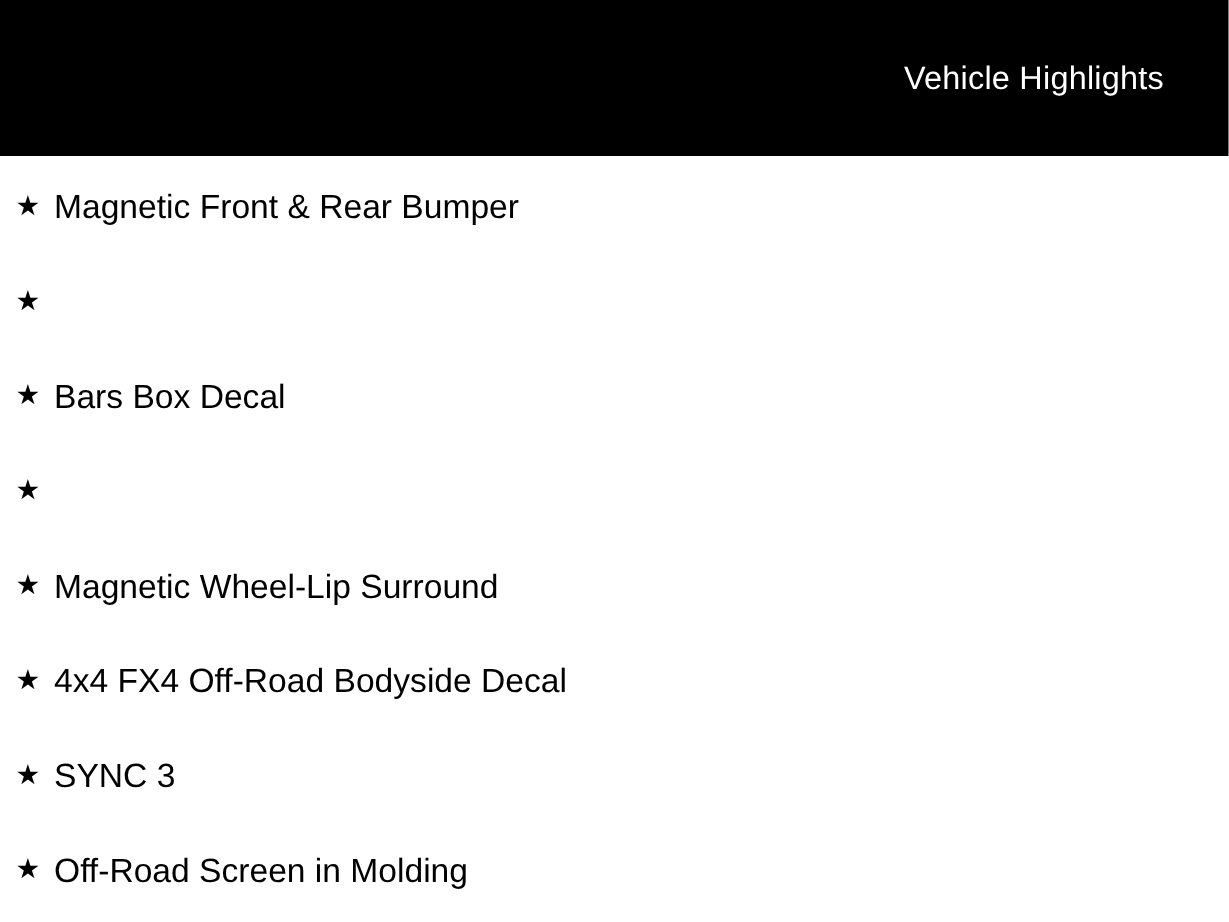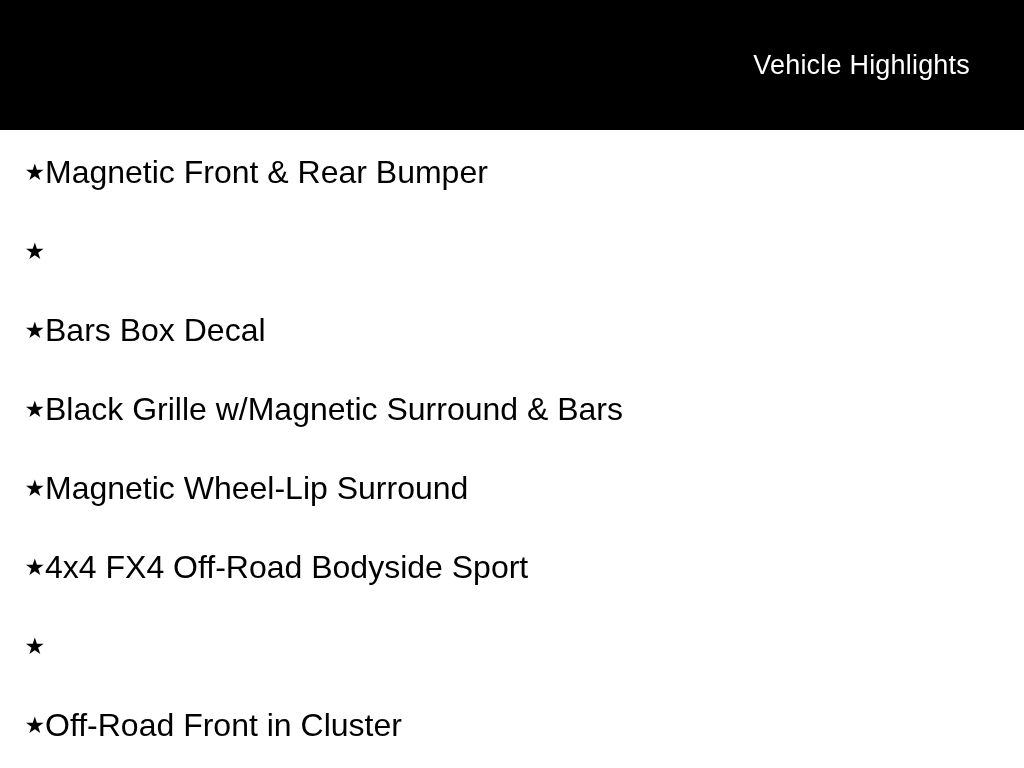--- a/index.html
+++ b/index.html
@@ -1,21 +1,21 @@
 <!DOCTYPE html>
 <html style="--header-bg: #000000; --header-text: #ffffff; --body-bg: #ffffff; --body-text: #000000;"><head>
 <meta charset="utf-8">
 <style>
   :root {
     --header-bg: #000000;
     --header-text: #ffffff;
     --body-bg: #ffffff;
     --body-text: #000000;
   }
-  * { margin: 0; padding: 0; box-sizing: border-box; text-align: right; }
+  * { margin: 0; padding: 0; box-sizing: border-box; }
   html, body {
     width: 1024px;
     height: 768px;
     font-family: "Liberation Sans", sans-serif;
     background: var(--body-bg);
     overflow: hidden;
   }
   .slide {
     position: relative;
     width: 1024px;
@@ -61,21 +61,21 @@
   }
   .star {
     width: 32px;
     flex: 0 0 32px;
     font-size: 23px;
     line-height: 1;
     color: var(--body-text);
     font-family: "DejaVu Sans", sans-serif;
   }
   .item-label {
-    font-size: 32px;
+    font-size: 28px;
     color: var(--body-text);
     white-space: nowrap;
   }
 </style>
 </head>
 <body>
 
 <div class="slide">
 
   <div class="header-bar">
@@ -93,36 +93,36 @@
       <span class="star">★</span>
     </div>
 
     <div class="highlight-row">
       <span class="star">★</span>
       <span class="item-label">Bars Box Decal</span>
     </div>
 
     <div class="highlight-row">
       <span class="star">★</span>
-      <span class="item-label">Black Grille w/Magnetic Surround &amp; Bars</span>
     </div>
 
     <div class="highlight-row">
       <span class="star">★</span>
       <span class="item-label">Magnetic Wheel-Lip Surround</span>
     </div>
 
     <div class="highlight-row">
       <span class="star">★</span>
-      <span class="item-label">4x4 FX4 Off-Road Bodyside Sport</span>
+      <span class="item-label">4x4 FX4 Off-Road Bodyside Decal</span>
     </div>
 
     <div class="highlight-row">
       <span class="star">★</span>
+      <span class="item-label">SYNC 3</span>
     </div>
 
     <div class="highlight-row">
       <span class="star">★</span>
-      <span class="item-label">Off-Road Front in Cluster</span>
+      <span class="item-label">Off-Road Screen in Molding</span>
     </div>
 
   </div>
 </div>
 
 </body></html>

